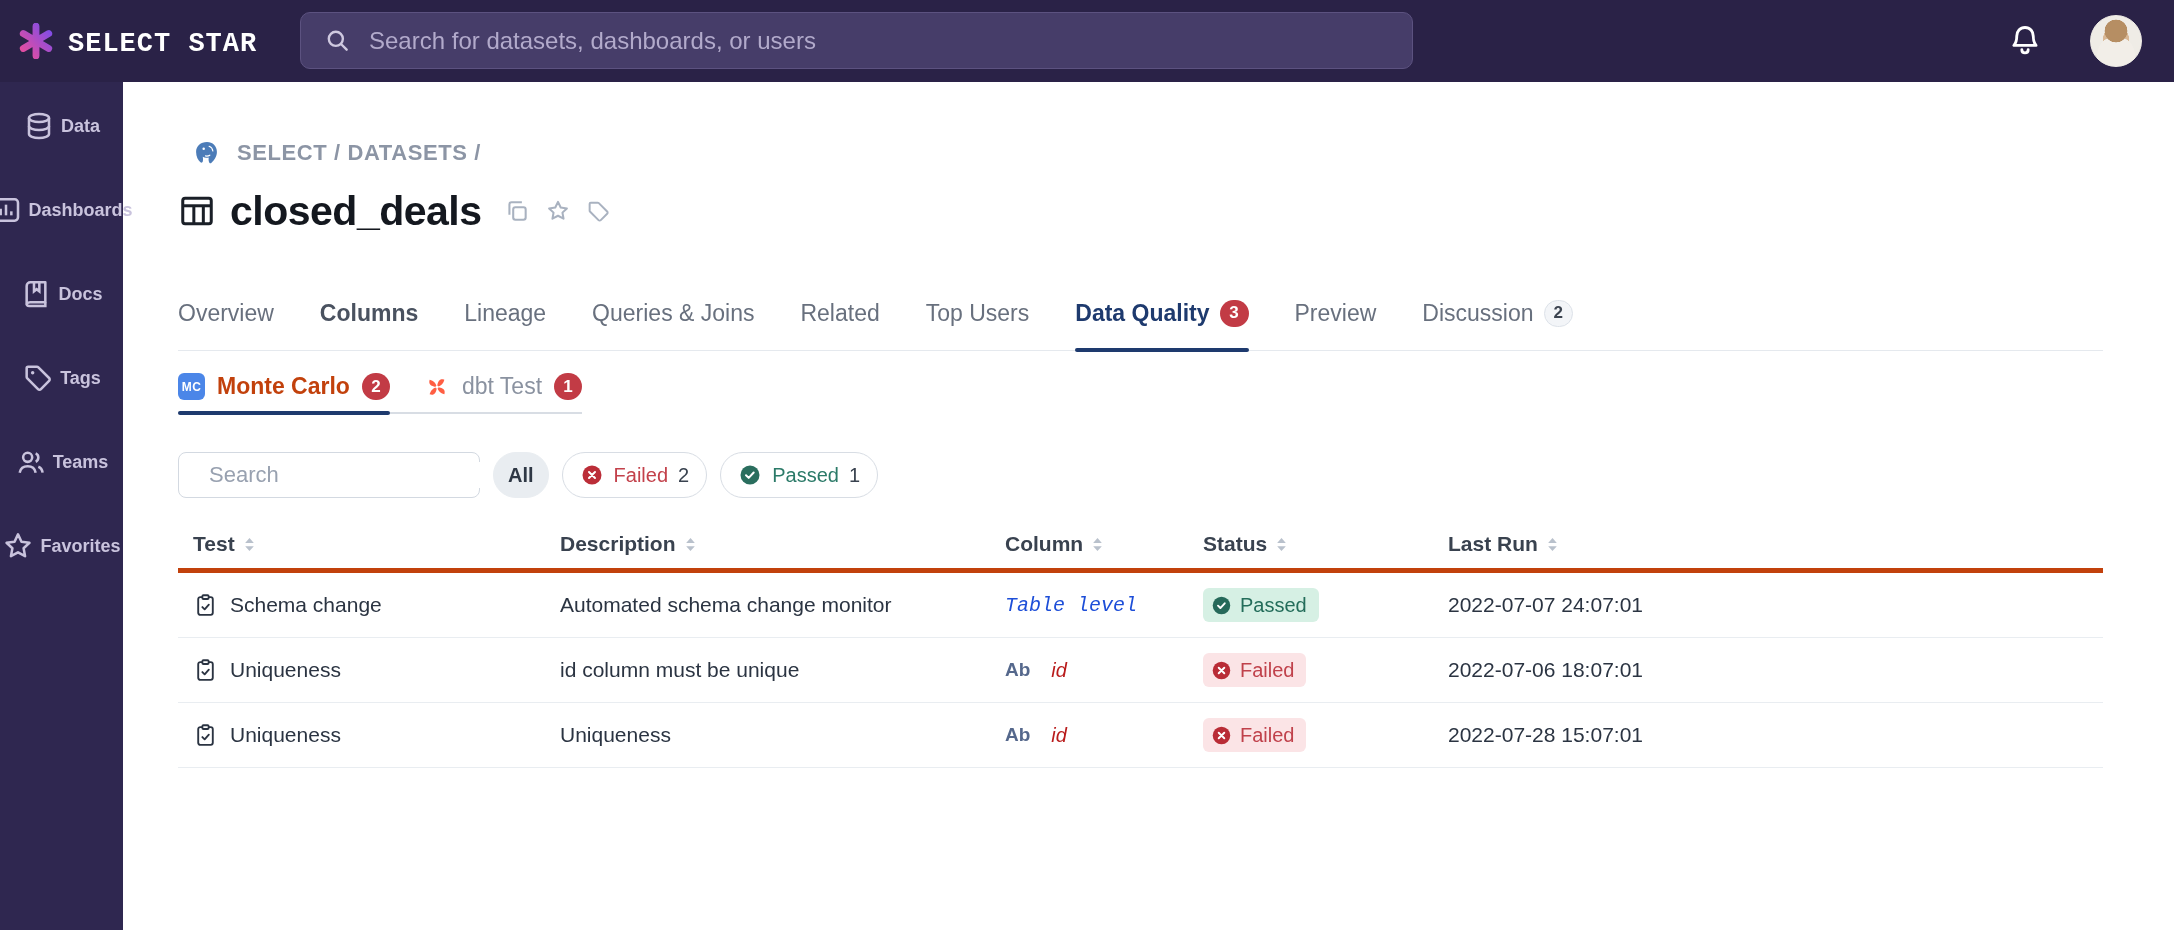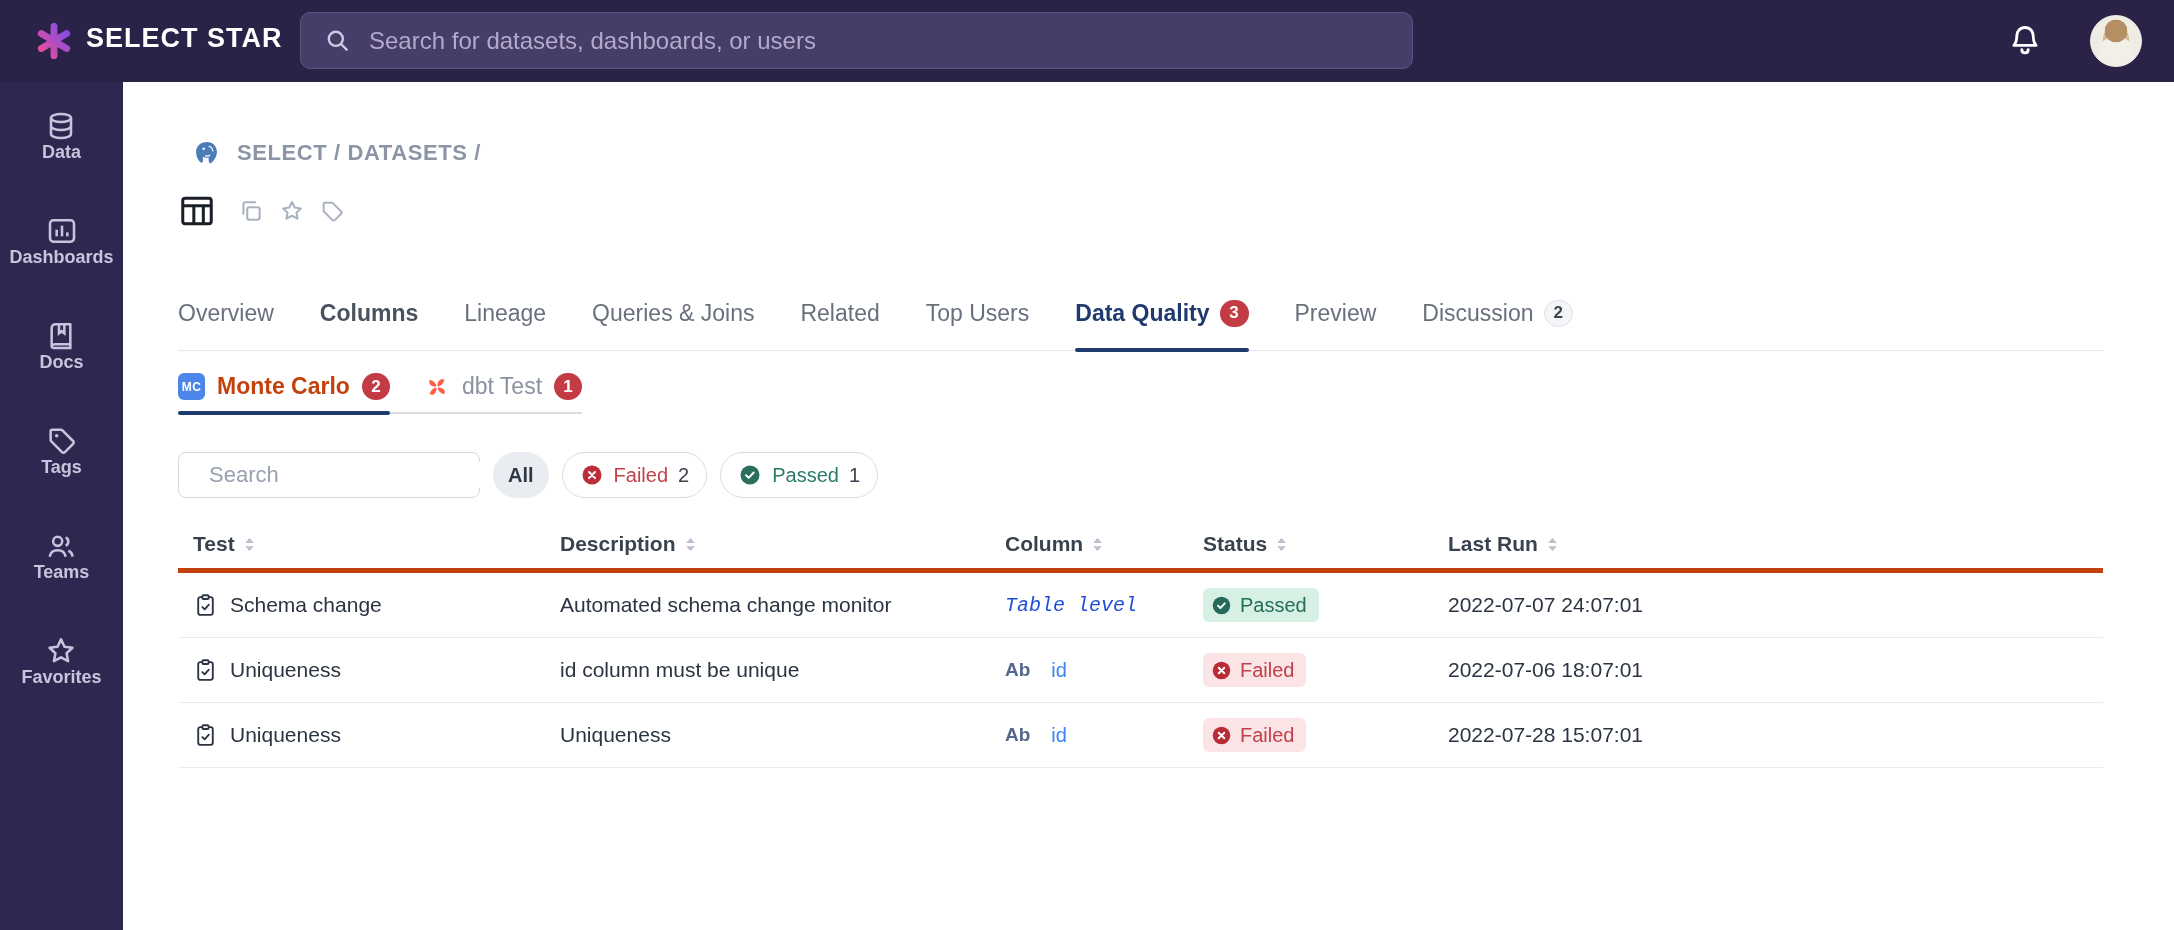--- a/index.html
+++ b/index.html
@@ -1,31 +1,31 @@
 <!DOCTYPE html>
 <html><head>
 <meta charset="utf-8">
 <style>
   * { margin:0; padding:0; box-sizing:border-box; }
   html,body { width:2174px; height:930px; background:#fff; font-family:"Liberation Sans", sans-serif; overflow:hidden; }
   .app { position:relative; width:2174px; height:930px; }
 
   
   .topbar { position:absolute; top:0; left:0; width:2174px; height:82px; background:#2A2247; display:flex; align-items:center; z-index:3; }
-  .brand { display:flex; align-items:flex-start; gap:14px; padding-left:36px; }
+  .brand { display:flex; align-items:flex-end; gap:14px; padding-left:18px;font-family:Liberation Mono, monospace; }
   .brand-text { color:#ffffff; font-size:27px; font-weight:700; letter-spacing:1px; }
   .global-search { position:absolute; left:300px; top:12px; width:1113px; height:57px; background:#463D69; border:1px solid #5C5280; border-radius:10px; display:flex; align-items:center; gap:18px; padding:0 16px 0 24px; }
   .global-search input { flex:1; background:transparent; border:none; outline:none; color:#DDD8EA; font-size:24px; font-family:"Liberation Sans",sans-serif; }
   .global-search input::placeholder { color:#B2AACB; }
   .topbar-right { position:absolute; right:32px; top:0; height:82px; display:flex; align-items:center; gap:46px; }
   .avatar { width:52px; height:52px; border-radius:50%; background: radial-gradient(circle at 50% 30%, #b68e63 0 26%, transparent 27%), radial-gradient(circle at 50% 78%, #f2eee8 0 40%, transparent 41%), radial-gradient(circle at 50% 45%, #d9b896 0 34%, #efece6 35%); border:1px solid #efece6; }
 
   
   .sidebar { position:absolute; top:82px; left:0; width:123px; height:848px; background:#2F2750; display:flex; flex-direction:column; align-items:center; padding-top:28px; gap:52px; z-index:2; }
-  .side-item { display:flex; flex-direction:column; align-items:center; color:#C9C3DD; cursor:pointer; }
+  .side-item { display:flex; align-items:center; gap:6px; color:#C9C3DD; cursor:pointer; }
   .side-item svg { width:32px; height:32px; }
   .side-label { font-size:18px; font-weight:600; }
 
   
   .main { position:absolute; top:82px; left:123px; width:2051px; height:848px; background:#fff; padding:56px 0 0 55px; }
   .content { width:1925px; }
 
   .breadcrumb-row { display:flex; align-items:center; gap:18px; height:30px; margin-left:16px; }
   .breadcrumb-text { font-size:22px; font-weight:700; color:#8C95A5; letter-spacing:0.6px; }
 
@@ -67,21 +67,21 @@
 
   
   .table { margin-top:22px; width:1925px; }
   .thead, .trow { display:grid; grid-template-columns:367px 445px 198px 245px 1fr; align-items:center; }
   .thead { height:53px; border-bottom:5px solid #c2410c; }
   .th { display:flex; align-items:center; gap:9px; padding-left:15px; font-size:21px; font-weight:700; color:#39424F; cursor:pointer; }
   .trow { height:65px; border-bottom:1px solid #E9EDF1; cursor:pointer; }
   .td { display:flex; align-items:center; gap:12px; padding-left:15px; font-size:21px; color:#2B3442; }
   .table-level { font-style:italic; color:#1d4ed8; font-size:20px;font-family:Liberation Mono, monospace; }
   .col-ab { font-weight:700; color:#55688C; font-size:19px; margin-right:9px; }
-  .col-id { color:#3b82f6; font-size:20px; }
+  .col-id { font-style:italic; color:#b91c1c; font-size:20px; }
   .badge { height:34px; border-radius:6px; display:inline-flex; align-items:center; gap:8px; padding:0 12px 0 8px; font-size:20px; }
   .badge.passed { background:#D6F0E4; color:#236D5A; }
   .badge.failed { background:#FBE4E6; color:#C0414B; }
 </style>
 </head>
 <body>
 
 <div class="app">
 
   <header class="topbar">
@@ -174,20 +174,21 @@
         <span class="breadcrumb-text">SELECT / DATASETS /</span>
       </div>
 
       <div class="title-row">
         <svg width="38" height="38" viewBox="0 0 24 24" fill="none" stroke="#1A1F27" stroke-width="1.9">
           <rect x="3" y="4" width="18" height="16" rx="1.5"></rect>
           <line x1="3" y1="8.7" x2="21" y2="8.7"></line>
           <line x1="10" y1="8.7" x2="10" y2="20"></line>
           <line x1="16" y1="8.7" x2="16" y2="20"></line>
         </svg>
+        <span class="page-title">closed_deals</span>
         <div class="title-actions">
           <svg width="26" height="26" viewBox="0 0 24 24" fill="none" stroke="#A9B2C0" stroke-width="1.9">
             <rect x="8.5" y="8.5" width="11.5" height="11.5" rx="2"></rect>
             <path d="M5 15.5V6a2 2 0 012-2h9.5"></path>
           </svg>
           <svg width="26" height="26" viewBox="0 0 24 24" fill="none" stroke="#A9B2C0" stroke-width="1.9">
             <path d="M12 3.6l2.5 5.2 5.7.8-4.1 3.9 1 5.6-5.1-2.7-5.1 2.7 1-5.6-4.1-3.9 5.7-.8z" stroke-linejoin="round"></path>
           </svg>
           <svg width="25" height="25" viewBox="0 0 24 24" fill="none" stroke="#A9B2C0" stroke-width="1.9">
             <path d="M3.5 11.2V4.6c0-.6.5-1.1 1.1-1.1h6.6c.4 0 .8.2 1.1.5l8 8c.6.6.6 1.6 0 2.2l-6.1 6.1c-.6.6-1.6.6-2.2 0l-8-8c-.3-.3-.5-.7-.5-1.1z" stroke-linejoin="round"></path>

